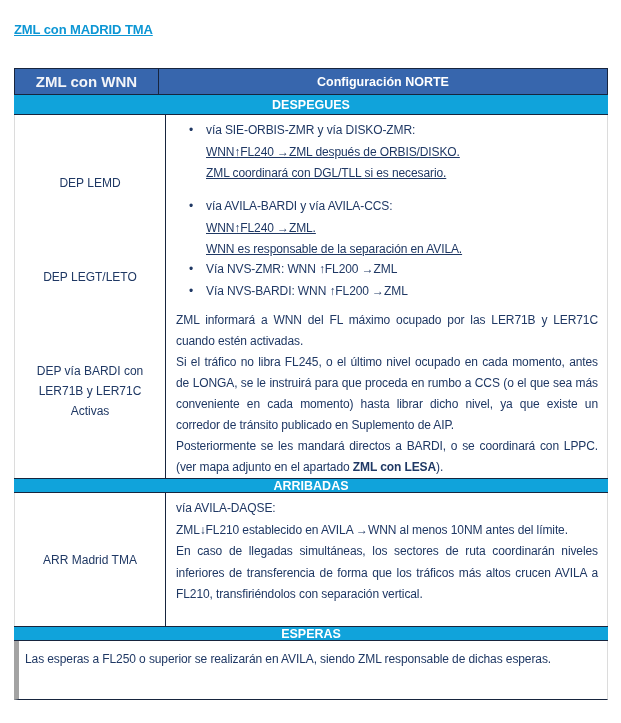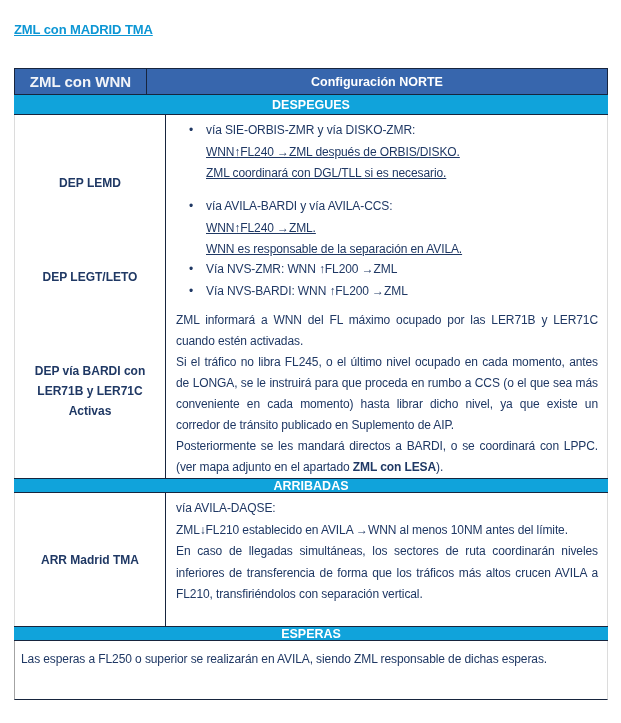--- a/index.html
+++ b/index.html
@@ -16,21 +16,21 @@
   }
   .table {
     position: absolute; left: 14px; top: 68px; width: 594px;
   }
   
   .hdr {
     display: flex; height: 27px;
     background: #3766AD; border: 1px solid #17253E;
   }
   .hdr-left {
-    width: 132px; border-right: 1px solid #17253E;
+    width: 144px; border-right: 1px solid #17253E;
     display: flex; align-items: center; justify-content: center;
     color: #F2F4F8; font-weight: bold; font-size: 15px;
   }
   .hdr-right {
     flex: 1; display: flex; align-items: center; justify-content: center;
     color: #FFFFFF; font-weight: bold; font-size: 12.5px;
   }
   
   .band {
     height: 20px; background: #10A3DB;
@@ -40,41 +40,41 @@
   }
   .band.mid { height: 15px; border-top: 1px solid #17253E; }
   
   .sect {
     display: flex; background: #fff;
     border-left: 1px solid #DCDCDC; border-right: 1px solid #DCDCDC;
   }
   .label-col {
     width: 151px; border-right: 1px solid #17253E;
     display: flex; align-items: center; justify-content: center;
-    text-align: center; font-size: 12px; padding: 0 9px; line-height: 20px; font-weight: bold;
+    text-align: center; font-size: 12px; padding: 0 9px; line-height: 20px;
   }
   .content-col {
     flex: 1; font-size: 12px; line-height: 21px; letter-spacing: -0.1px;
     padding: 5px 9px 0 10px;
   }
   .b { position: relative; padding-left: 30px; }
   .b::before { content: "\2022"; position: absolute; left: 13px; top: 0; }
   .sub { padding-left: 30px; }
   .subgrp { margin-top: 1px; text-decoration: underline; }
   .grp2 { margin-top: 12px; }
   .r2 .content-col { padding-top: 8px; line-height: 22px; }
   .r3 .content-col { padding-top: 7px; text-align: justify; }
   .r3 .content-col p, .arr .content-col p { margin: 0; }
   .arr .content-col { line-height: 21.5px; }
   .arr .just { text-align: justify; }
   .bold { font-weight: bold; }
   
   .footer {
     height: 59px; background: #fff;
-    border-left: 1px solid #a3a3a3; border-right: 1px solid #DCDCDC;
+    border-left: 5px solid #a3a3a3; border-right: 1px solid #DCDCDC;
     border-bottom: 1px solid #17253E;
     padding: 7px 8px 0 6px; font-size: 12px; line-height: 22.5px;
     letter-spacing: -0.1px;
   }
   
   .r1 { height: 135px; }
   .r2 { height: 53px; }
   .r3 { height: 175px; }
   .arr { height: 133px; }
 </style>

